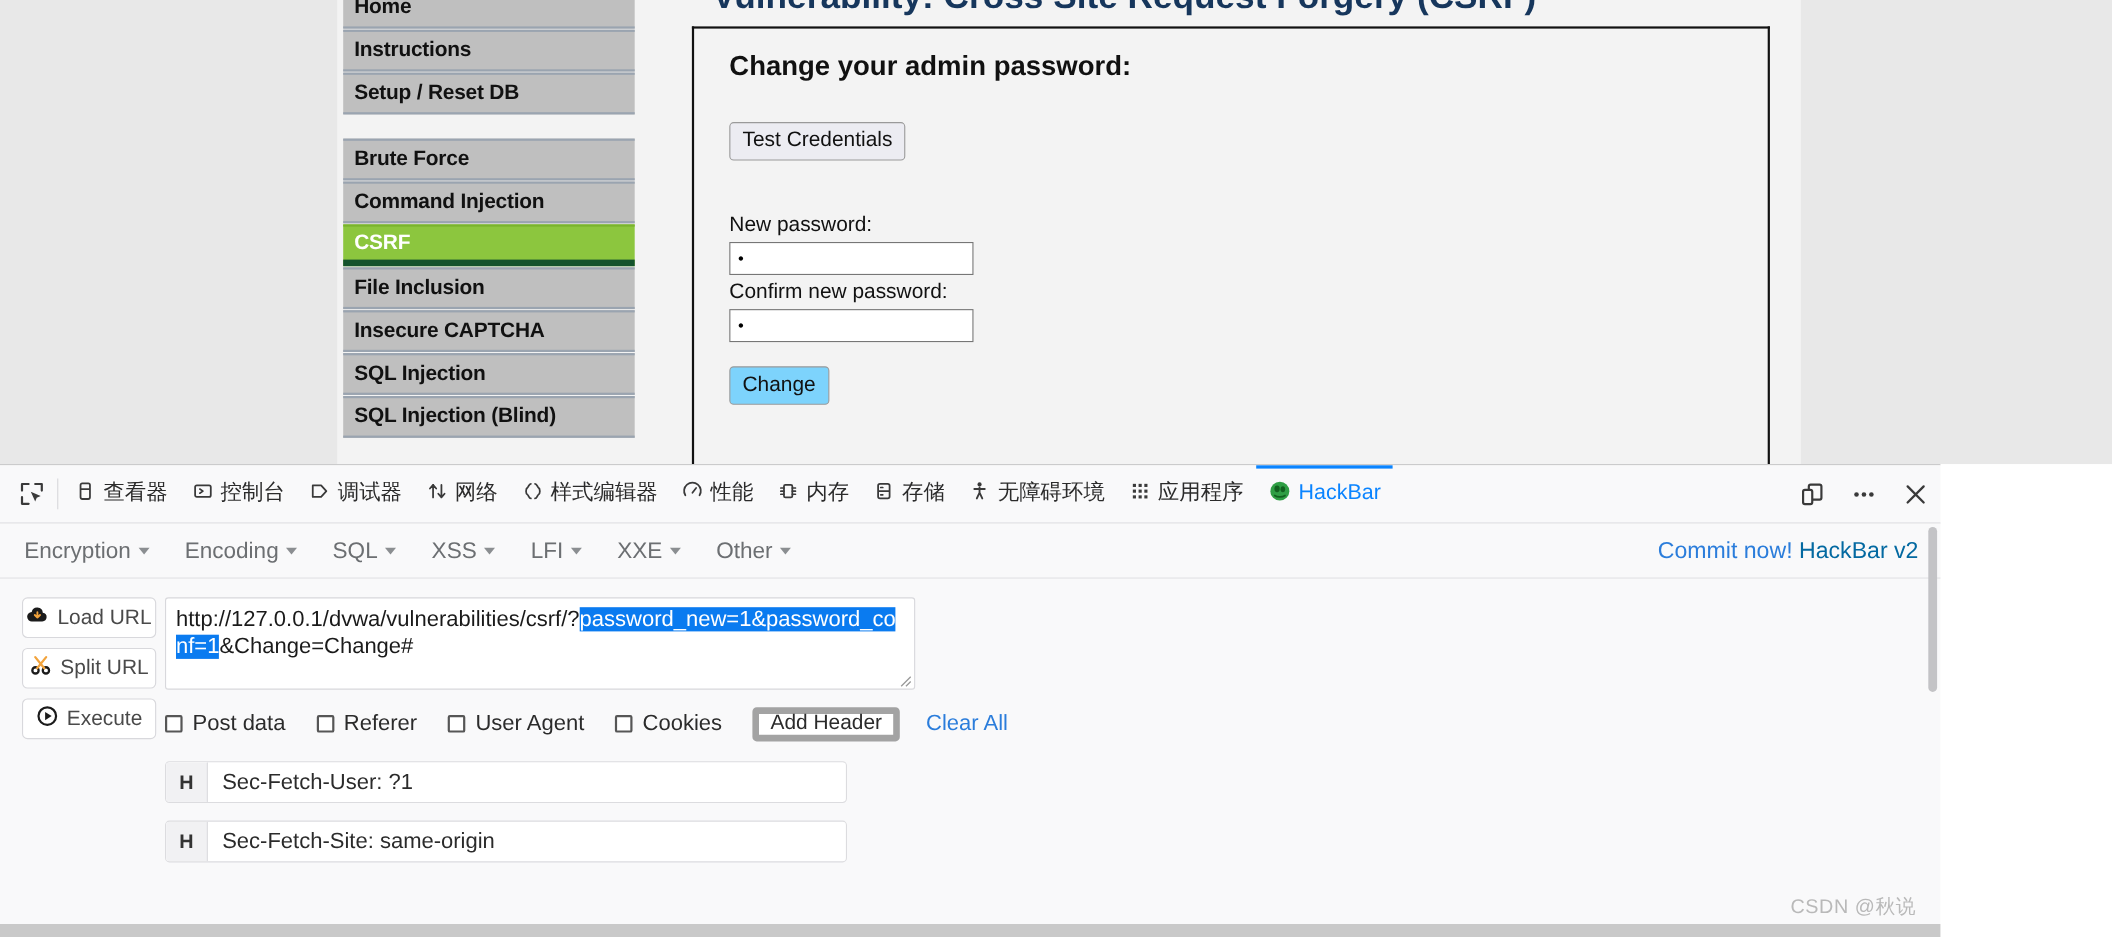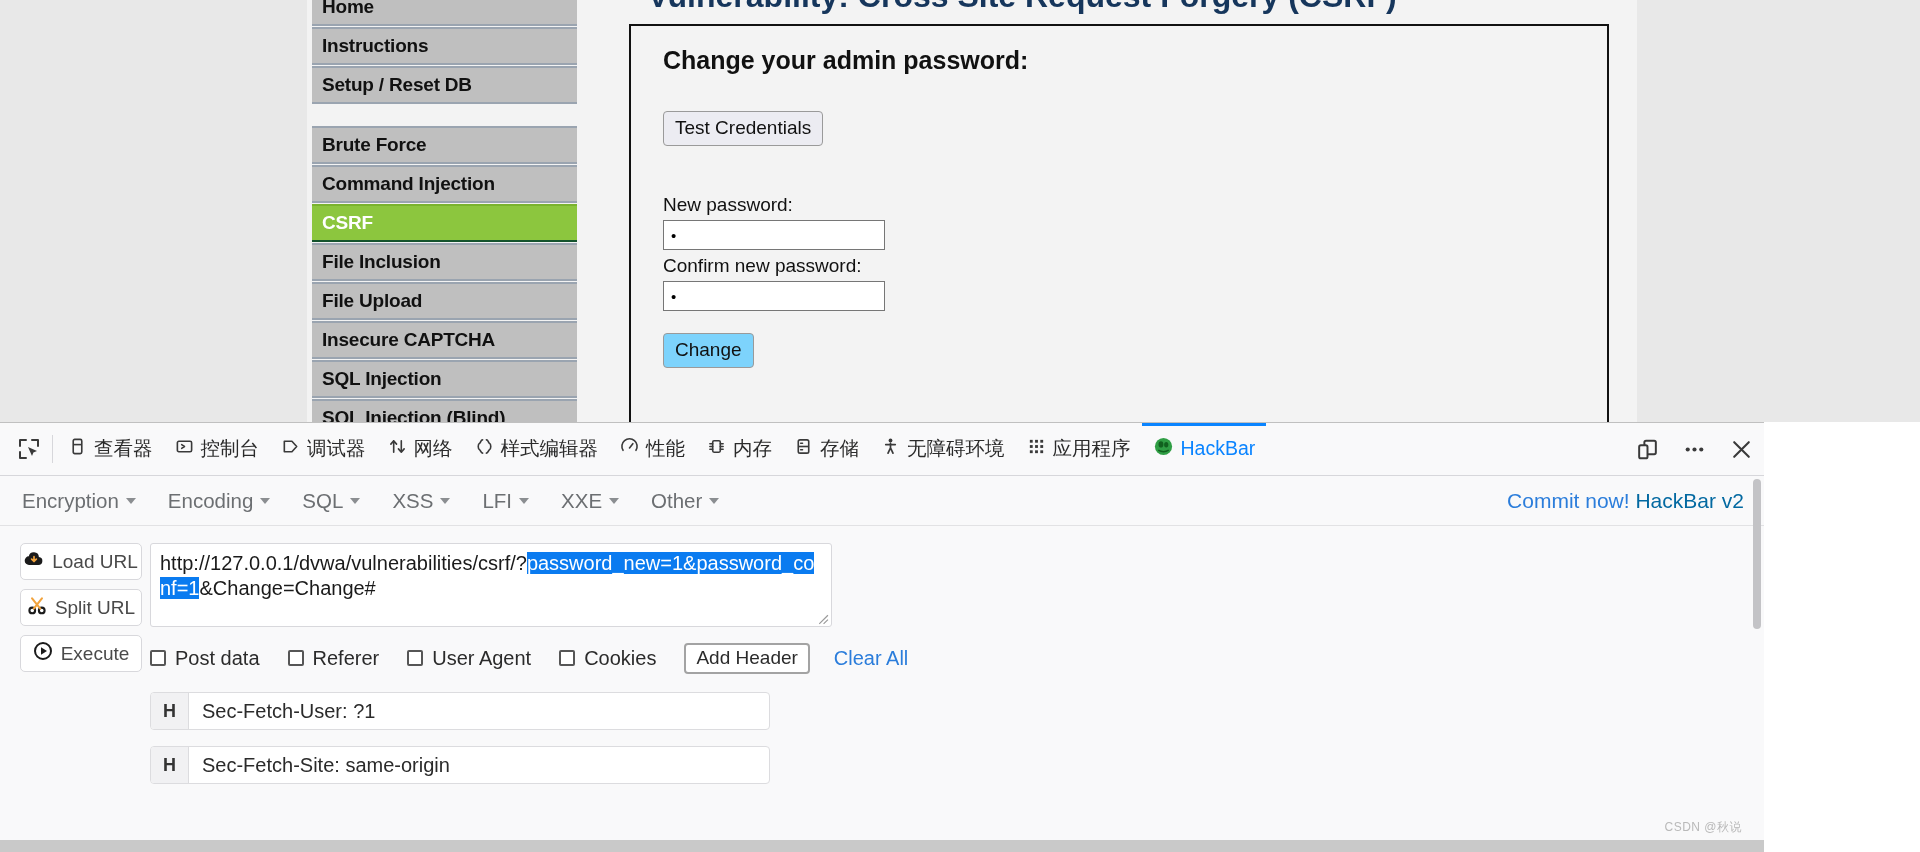--- a/index.html
+++ b/index.html
@@ -51,21 +51,21 @@
     font-size: 19px;
     font-weight: bold;
     color: #111;
     letter-spacing: -0.2px;
     margin-bottom: 1px;
   }
   .nav-item.active {
     background: #8cc63e;
     color: #ffffff;
     border-top: 2px solid #7ab32e;
-    border-bottom: 2px solid #14532d;
+    border-bottom: 6px solid #14532d;
   }
   .nav-gap { height: 21px; }
 
   
   .content-title {
     position: absolute;
     left: 612px; top: -22px;
     width: 820px;
     text-align: center;
     font-size: 32px;
@@ -282,21 +282,21 @@
     cursor: pointer;
   }
   .cbox {
     width: 16px; height: 16px;
     border: 2px solid #565656;
     border-radius: 2px;
     background: #fff;
   }
   .addheader-btn {
     height: 31px;
-    border: 2px solid #a3a3a3;
+    border: 6px solid #a3a3a3;
     border-radius: 4px;
     background: #fff;
     display: flex; align-items: center;
     padding: 0 10px;
     font-size: 19px;
     color: #2b2b2b;
     cursor: pointer;
     margin-right: 24px;
   }
   .clearall-link {
@@ -352,21 +352,21 @@
   }
   .dt-bottom-strip {
     position: absolute;
     left: 0; right: 0; bottom: 0;
     height: 12px;
     background: #c9c9c9;
   }
   .watermark {
     position: absolute;
     right: 22px; bottom: 16px;
-    font-size: 12px;
+    font-size: 18px;
     color: #b9b9b9;
     letter-spacing: 0.5px;
   }
 </style>
 </head>
 <body>
 
 <div id="page-area">
   <div class="dvwa-outer-left"></div>
   <div class="dvwa-body"></div>
@@ -389,23 +389,20 @@
       <span>Brute Force</span>
     </div>
     <div class="nav-item">
       <span>Command Injection</span>
     </div>
     <div class="nav-item active">
       <span>CSRF</span>
     </div>
     <div class="nav-item">
       <span>File Inclusion</span>
-    </div>
-    <div class="nav-item">
-      <span>File Upload</span>
     </div>
     <div class="nav-item">
       <span>Insecure CAPTCHA</span>
     </div>
     <div class="nav-item">
       <span>SQL Injection</span>
     </div>
     <div class="nav-item">
       <span>SQL Injection (Blind)</span>
     </div>

